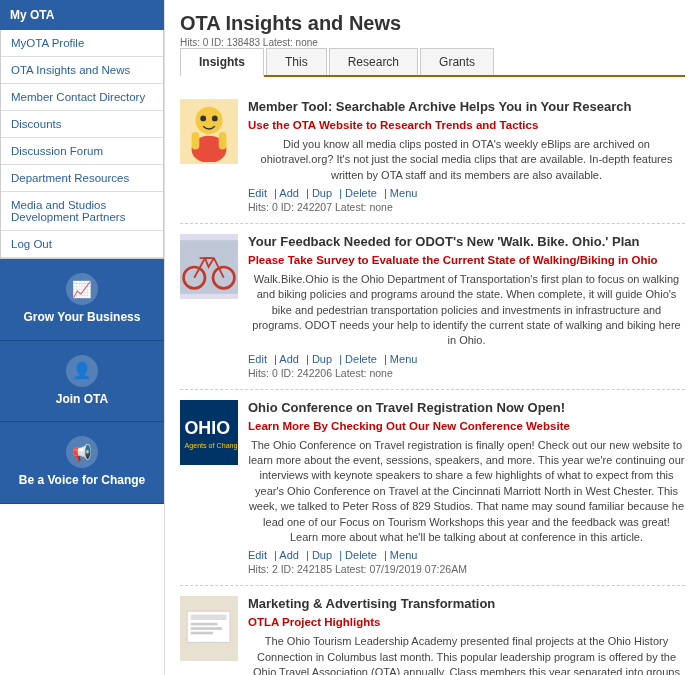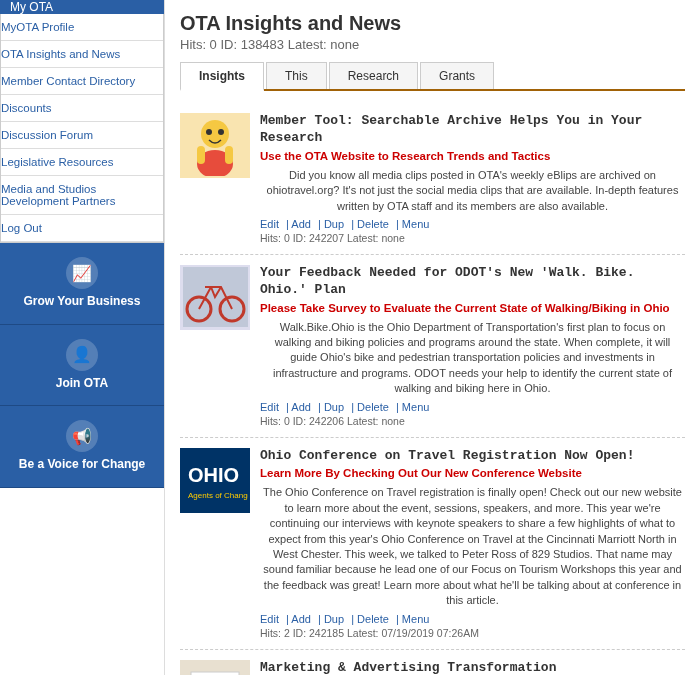--- a/index.html
+++ b/index.html
@@ -1,65 +1,65 @@
 <!DOCTYPE html>
 <html><head>
   <meta charset="utf-8">
   <style>
     * { box-sizing: border-box; margin: 0; padding: 0; }
     body { font-family: Arial, sans-serif; font-size: 12px; background: #fff; width: 700px; min-height: 675px; display: flex; }
 
     
     .sidebar { width: 165px; min-height: 675px; background: #fff; border-right: 1px solid #ddd; flex-shrink: 0; }
-    .sidebar-title { background: #2a5fa5; color: #fff; font-size: 12px; font-weight: normal; padding: 0 10px; }
+    .sidebar-title { background: #2a5fa5; color: #fff; font-size: 12px; font-weight: bold; padding: 8px 10px; }
     .sidebar-nav { border: 1px solid #ccc; border-top: none; }
-    .sidebar-nav-item { display: block; padding: 7px 0; border-bottom: 1px solid #ddd; color: #2a5fa5; text-decoration: none; font-size: 11.5px; cursor: pointer; background: #fff; }
+    .sidebar-nav-item { display: block; padding: 7px 10px; border-bottom: 1px solid #ddd; color: #2a5fa5; text-decoration: none; font-size: 11.5px; cursor: pointer; background: #fff; }
 
     .sidebar-blue-section { background: #2a5fa5; padding: 0; margin-top: 0; }
     .sidebar-blue-btn { display: flex; flex-direction: column; align-items: center; justify-content: center; padding: 14px 10px; border-bottom: 1px solid #1e4a85; cursor: pointer; color: #fff; text-align: center; }
     .sidebar-blue-btn .icon-circle { width: 32px; height: 32px; border-radius: 50%; background: rgba(255,255,255,0.2); display: flex; align-items: center; justify-content: center; margin-bottom: 5px; font-size: 16px; }
     .sidebar-blue-btn .btn-label { font-size: 12px; font-weight: bold; line-height: 1.3; }
 
     
     .main { flex: 1; padding: 12px 15px; overflow-y: auto; }
     .main-title { font-size: 20px; font-weight: bold; color: #333; margin-bottom: 2px; }
     .main-edit-links { font-size: 11px; color: #2a5fa5; margin-bottom: 2px; }
     .main-edit-links a { color: #2a5fa5; text-decoration: none; margin-right: 4px; }
-    .main-hits { font-size: 13px; color: #666; margin-bottom: 10px; }
+    .main-hits { font-size: 10px; color: #666; }
 
     
     .tabs { display: flex; border-bottom: 2px solid #a16207; margin-bottom: 12px; }
     .tab { padding: 6px 18px; border: 1px solid #ccc; border-bottom: none; font-size: 12px; cursor: pointer; background: #f5f5f5; color: #333; margin-right: 2px; }
     .tab.active { background: #fff; font-weight: bold; border-bottom: 2px solid #fff; margin-bottom: -2px; }
 
     
     .news-item { display: flex; gap: 10px; padding: 10px 0; border-bottom: 1px dashed #ccc; }
     .news-item:last-child { border-bottom: none; }
-    .news-thumb { width: 70px; height: 65px; flex-shrink: 0; overflow: hidden; display: flex; align-items: center; justify-content: center; background: #eee; }
+    .news-thumb { width: 58px; height: 65px; flex-shrink: 0; overflow: hidden; display: flex; align-items: center; justify-content: center; background: #eee; }
     .news-content { flex: 1; }
-    .news-title { font-size: 13px; font-weight: bold; color: #333; margin-bottom: 2px; line-height: 1.3; font-family: Liberation Mono, monospace; }
+    .news-title { font-size: 13px; font-weight: bold; color: #333; margin-bottom: 2px; line-height: 1.3; }
     .news-subtitle { font-size: 11.5px; color: #cc0000; font-weight: bold; margin-bottom: 4px; line-height: 1.3; }
     .news-body { font-size: 11px; color: #444; line-height: 1.4; margin-bottom: 4px; text-align: center; }
     .news-actions { font-size: 11px; color: #2a5fa5; }
     .news-actions a { color: #2a5fa5; text-decoration: none; margin-right: 4px; }
     .news-hits { font-size: 10.5px; color: #666; margin-top: 2px; }
   </style>
 </head>
 <body>
 
 <div class="sidebar">
   <div class="sidebar-title">My OTA</div>
   <div class="sidebar-nav">
 
   <a class="sidebar-nav-item">MyOTA Profile</a>
       <a class="sidebar-nav-item">OTA Insights and News</a>
       <a class="sidebar-nav-item">Member Contact Directory</a>
       <a class="sidebar-nav-item">Discounts</a>
       <a class="sidebar-nav-item">Discussion Forum</a>
-      <a class="sidebar-nav-item">Legislative Resources</a>
+      <a class="sidebar-nav-item">Department Resources</a>
       <a class="sidebar-nav-item">Media and Studios Development Partners</a>
       <a class="sidebar-nav-item">Log Out</a>
     </div>
   <div class="sidebar-blue-section">
 
   <div class="sidebar-blue-btn">
     <div class="icon-circle">📈</div>
     <div class="btn-label">Grow Your Business</div>
   </div>
       <div class="sidebar-blue-btn">

